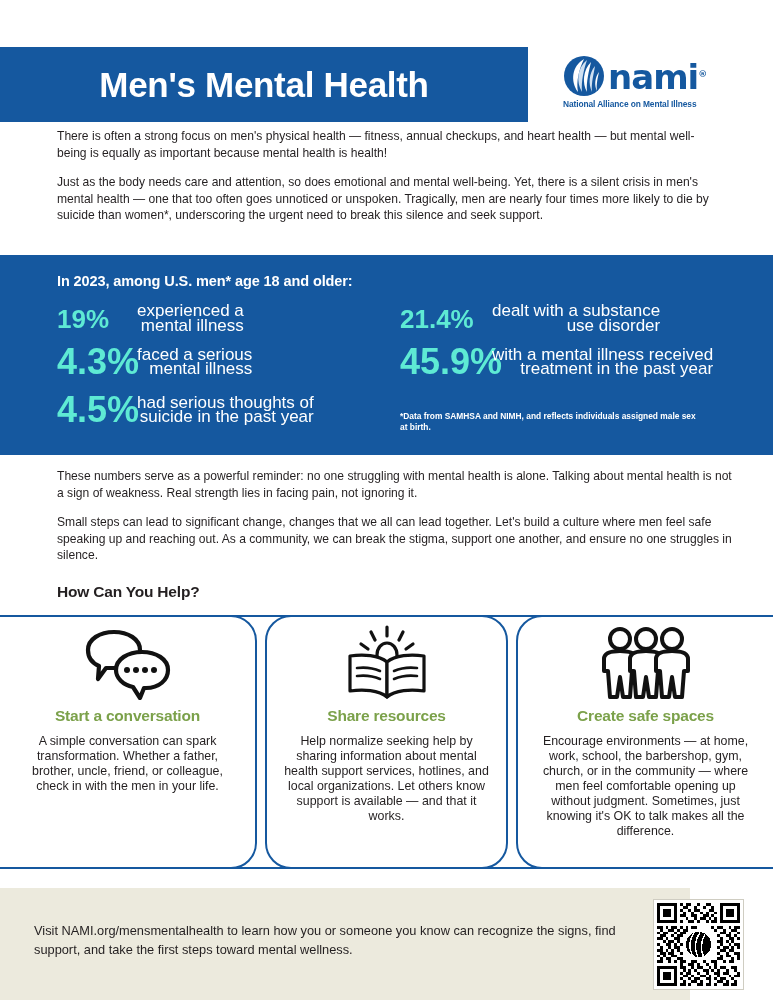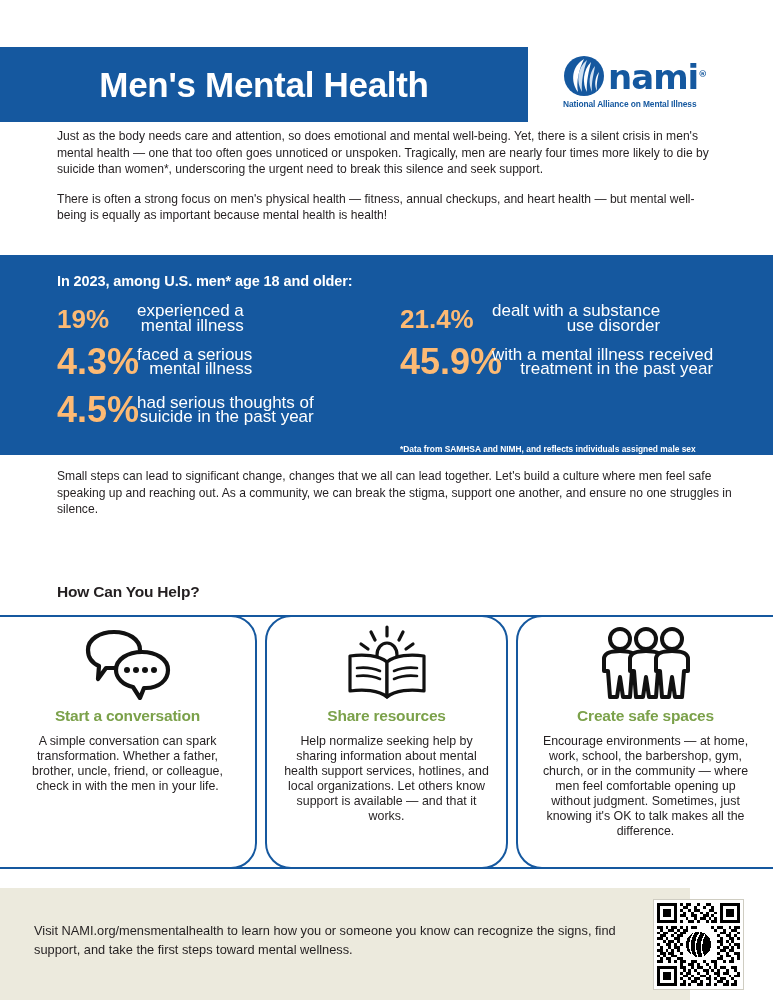--- a/index.html
+++ b/index.html
@@ -50,32 +50,32 @@
   }
   .stats-head{
     position:absolute;left:57px;top:18px;color:#ffffff;
     font-size:14.5px;font-weight:bold;letter-spacing:-0.1px;
   }
   .stat-col-left{position:absolute;left:57px;top:49px;width:300px;}
   .stat-col-right{position:absolute;left:400px;top:49px;width:330px;}
   .stat-row{display:flex;align-items:center;margin-bottom:12px;}
   .stat-row.r1{margin-bottom:11px;}
   .stat-num{
-    color:#fdba74;font-weight:bold;line-height:1;
+    color:#5eead4;font-weight:bold;line-height:1;
     font-size:26px;flex:none;text-align:left;
   }
   .stat-num.big{font-size:36px;}
   .lw{width:80px;}
   .rw{width:92px;}
   .stat-label{
     color:#ffffff;font-size:17px;line-height:14.5px;text-align:right;
   }
   .footnote{
     position:absolute;left:400px;top:156px;width:300px;
-    color:#ffffff;font-size:8.4px;line-height:10.5px;font-weight:bold;margin-top:33px;
+    color:#ffffff;font-size:8.4px;line-height:10.5px;font-weight:bold;
   }
 
   
   .mid{position:absolute;left:57px;top:468px;width:680px;}
   .mid .para{margin:0 0 13px 0;}
   .how-head{
     position:absolute;left:57px;top:583px;
     color:#231f20;font-size:15.5px;font-weight:bold;letter-spacing:-0.2px;
   }
 
@@ -137,22 +137,22 @@
             <path d="M36 17 C32 22 31 30 34 36 C33 29 35 22 36 17 Z" fill="#ffffff"></path>
           </svg>
         </span>
         <span class="logo-word"><span>nami</span><span class="logo-reg">®</span></span>
       </div>
       <div class="logo-tag">National Alliance on Mental Illness</div>
     </div>
   </div>
 
   <div class="intro">
+    <p class="para">There is often a strong focus on men's physical health — fitness, annual checkups, and heart health — but mental well-being is equally as important because mental health is health!</p>
     <p class="para">Just as the body needs care and attention, so does emotional and mental well-being. Yet, there is a silent crisis in men's mental health — one that too often goes unnoticed or unspoken. Tragically, men are nearly four times more likely to die by suicide than women*, underscoring the urgent need to break this silence and seek support.</p>
-    <p class="para">There is often a strong focus on men's physical health — fitness, annual checkups, and heart health — but mental well-being is equally as important because mental health is health!</p>
   </div>
 
   <div class="stats-band">
     <div class="stats-head">In 2023, among U.S. men* age 18 and older:</div>
 
     <div class="stat-col-left">
       <div class="stat-row r1">
         <span class="stat-num lw">19%</span>
         <span class="stat-label">
           <span>experienced a</span><br>
@@ -189,20 +189,21 @@
           <span>with a mental illness received</span><br>
           <span>treatment in the past year</span>
         </span>
       </div>
     </div>
 
     <div class="footnote">*Data from SAMHSA and NIMH, and reflects individuals assigned male sex at birth.</div>
   </div>
 
   <div class="mid">
+    <p class="para">These numbers serve as a powerful reminder: no one struggling with mental health is alone. Talking about mental health is not a sign of weakness. Real strength lies in facing pain, not ignoring it.</p>
     <p class="para">Small steps can lead to significant change, changes that we all can lead together. Let's build a culture where men feel safe speaking up and reaching out. As a community, we can break the stigma, support one another, and ensure no one struggles in silence.</p>
   </div>
   <div class="how-head">How Can You Help?</div>
 
   <div class="rule-top"></div>
   <div class="cards">
 
     <div class="card c1">
       <div class="card-inner">
         <div class="card-icon">

